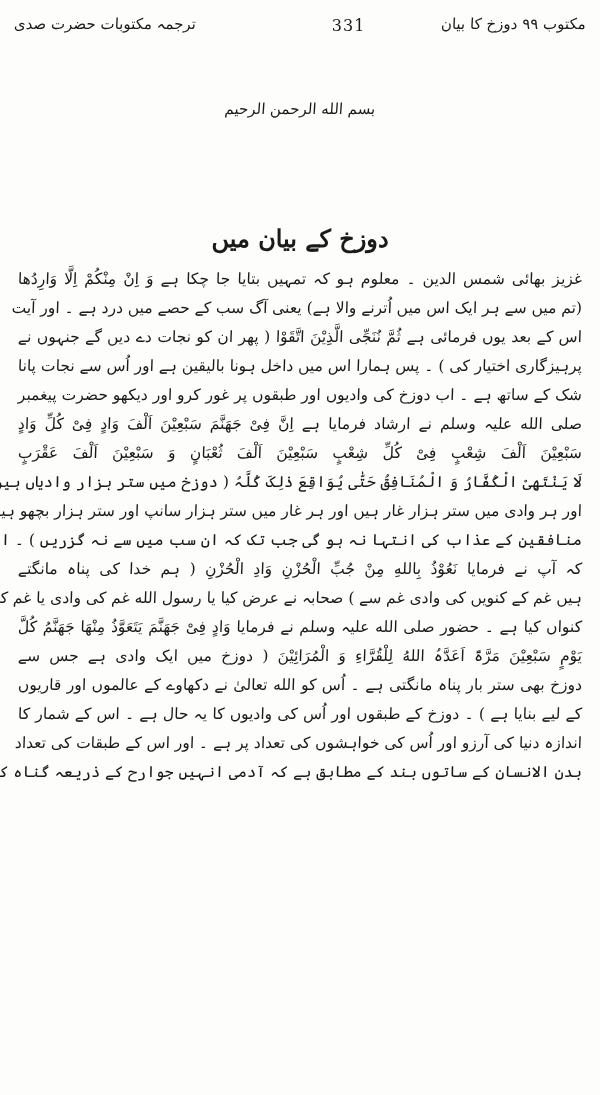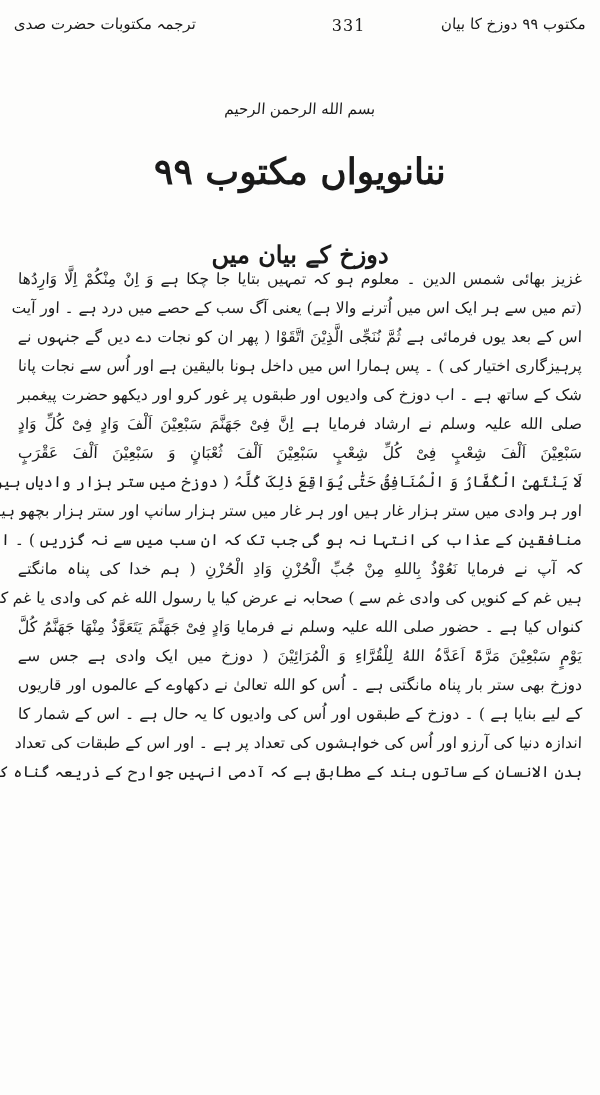--- a/index.html
+++ b/index.html
@@ -72,21 +72,21 @@
     right: 0;
     text-align: center;
     font-family: "DejaVu Serif", serif;
     font-size: 36px;
     font-weight: bold;
     direction: rtl;
     letter-spacing: 1px;
   }
   .title-sub {
     position: absolute;
-    top: 240px;
+    top: 224px;
     left: 0;
     right: 0;
     text-align: center;
     font-family: "DejaVu Serif", serif;
     font-size: 24px;
     font-weight: bold;
     direction: rtl;
   }
 
   
@@ -117,21 +117,20 @@
 <div class="page">
 
   <div class="header">
     <div class="header-right">مکتوب ۹۹ دوزخ کا بیان</div>
     <div class="header-center">331</div>
     <div class="header-left">ترجمہ مکتوبات حضرت صدی</div>
   </div>
 
   <div class="basmala">بسم الله الرحمن الرحیم</div>
 
-  <div class="title-main">ننانویواں مکتوب ۹۹</div>
   <div class="title-sub">دوزخ کے بیان میں</div>
 
   <div class="body-block">
     <div class="line">غزیز بھائی شمس الدین ۔ معلوم ہو کہ تمہیں بتایا جا چکا ہے وَ اِنْ مِنْکُمْ اِلَّا وَارِدُھا</div>
     <div class="line">(تم میں سے ہر ایک اس میں اُترنے والا ہے) یعنی آگ سب کے حصے میں درد ہے ۔ اور آیت</div>
     <div class="line">اس کے بعد یوں فرمائی ہے ثُمَّ نُنَجِّی الَّذِیْنَ اتَّقَوْا ( پھر ان کو نجات دے دیں گے جنہوں نے</div>
     <div class="line">پرہیزگاری اختیار کی ) ۔ پس ہمارا اس میں داخل ہونا بالیقین ہے اور اُس سے نجات پانا</div>
     <div class="line">شک کے ساتھ ہے ۔ اب دوزخ کی وادیوں اور طبقوں پر غور کرو اور دیکھو حضرت پیغمبر</div>
     <div class="line">صلی الله علیہ وسلم نے ارشاد فرمایا ہے اِنَّ فِیْ جَھَنَّمَ سَبْعِیْنَ اَلْفَ وَادٍ فِیْ کُلِّ وَادٍ</div>
     <div class="line">سَبْعِیْنَ اَلْفَ شِعْبٍ فِیْ کُلِّ شِعْبٍ سَبْعِیْنَ اَلْفَ ثُعْبَانٍ وَ سَبْعِیْنَ اَلْفَ عَقْرَبٍ</div>

